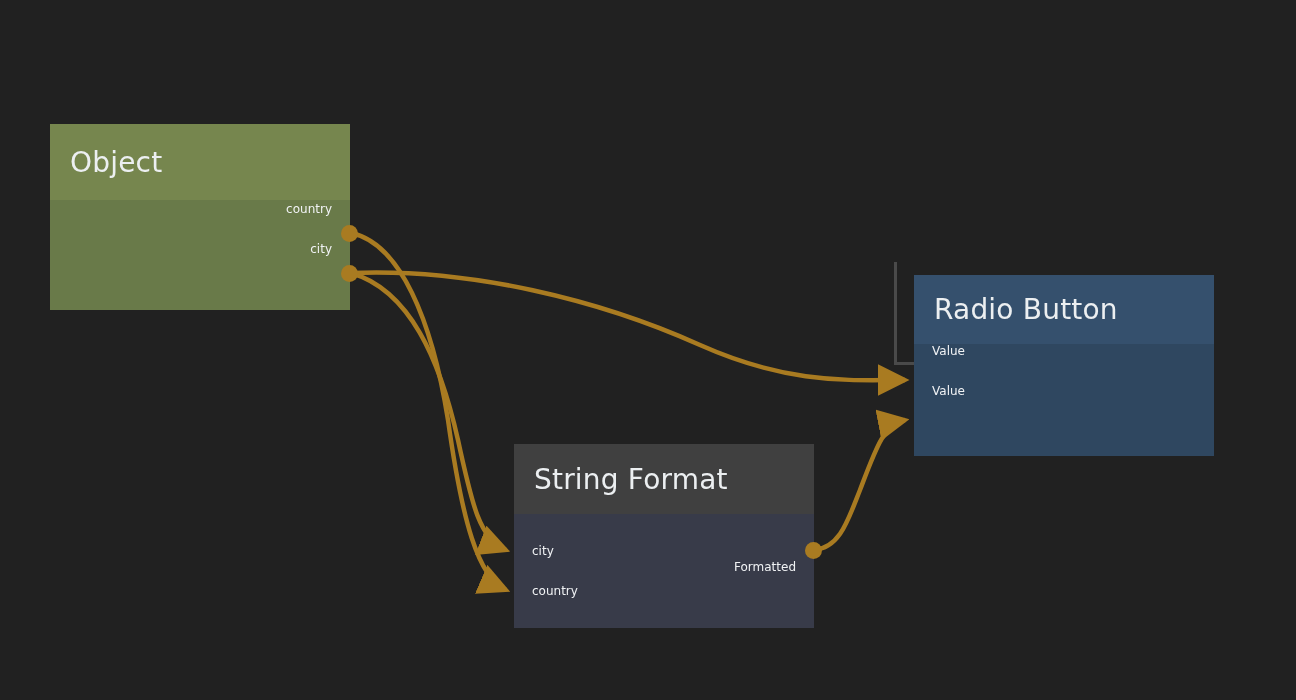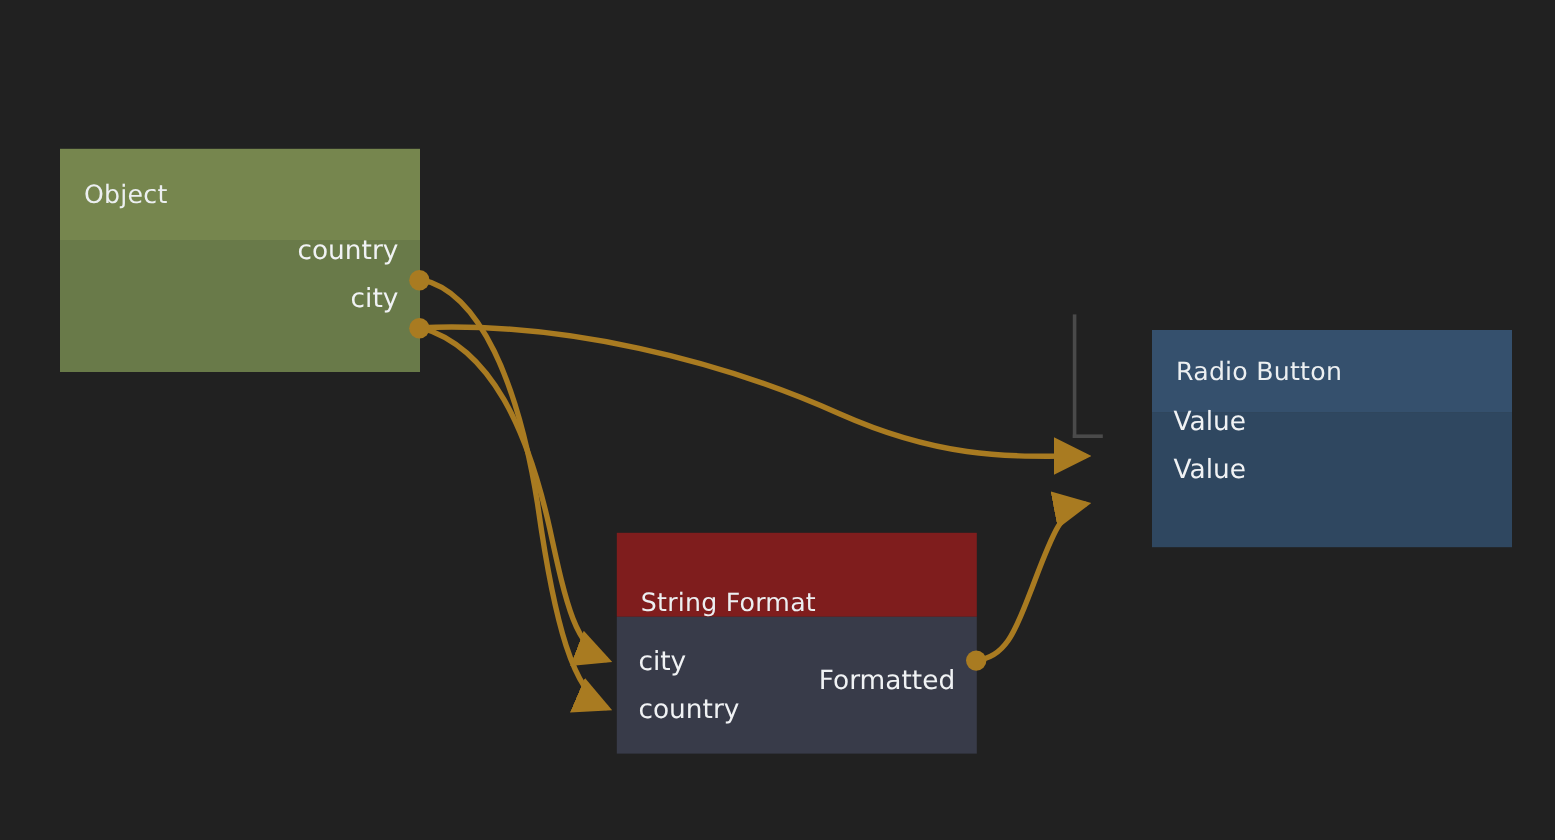--- a/index.html
+++ b/index.html
@@ -38,62 +38,62 @@
     position: absolute;
     z-index: 2;
     box-sizing: border-box;
   }
   .node-header {
     box-sizing: border-box;
     display: flex;
     align-items: center;
     padding: 0 20px;
     color: #eceff1;
-    font-size: 21px;
+    font-size: 28px;
     font-weight: 400;
     letter-spacing: 0.2px;
     white-space: nowrap;
   }
   .node-body {
     box-sizing: border-box;
     position: relative;
   }
 
   
   .port-row {
     position: absolute;
     left: 0;
     right: 0;
     height: 26px;
     display: flex;
     align-items: center;
     color: #f0f2f4;
-    font-size: 22px;
+    font-size: 12px;
     white-space: nowrap;
   }
   .port-row.in   { justify-content: flex-start; padding-left: 18px; }
   .port-row.out  { justify-content: flex-end;   padding-right: 18px; }
 
   
   #node-object { left: 50px; top: 124px; width: 300px; }
   #node-object .node-header { height: 76px; background: #76864e; }
   #node-object .node-body   { height: 110px; background: #697a49; }
 
   
   #node-group { left: 874px; top: 182px; width: 300px; }
   #node-group .node-header { height: 71px; background: #35506d; }
 
   
-  #node-radio { left: 914px; top: 275px; width: 300px; margin-left: 46px; }
+  #node-radio { left: 914px; top: 275px; width: 300px; }
   #node-radio .node-header { height: 69px; background: #35506d; }
   #node-radio .node-body   { height: 112px; background: #2f4760; }
 
   
   #node-strformat { left: 514px; top: 444px; width: 300px; }
-  #node-strformat .node-header { height: 70px; background: #7f1d1d; align-items: flex-end; }
+  #node-strformat .node-header { height: 70px; background: #404040; }
   #node-strformat .node-body   { height: 114px; background: #383b49; }
 
   
   .group-bracket {
     position: absolute;
     z-index: 1;
     border-left: 3px solid #4a4a4a;
     border-bottom: 3px solid #4a4a4a;
     left: 894px;
     top: 262px;

